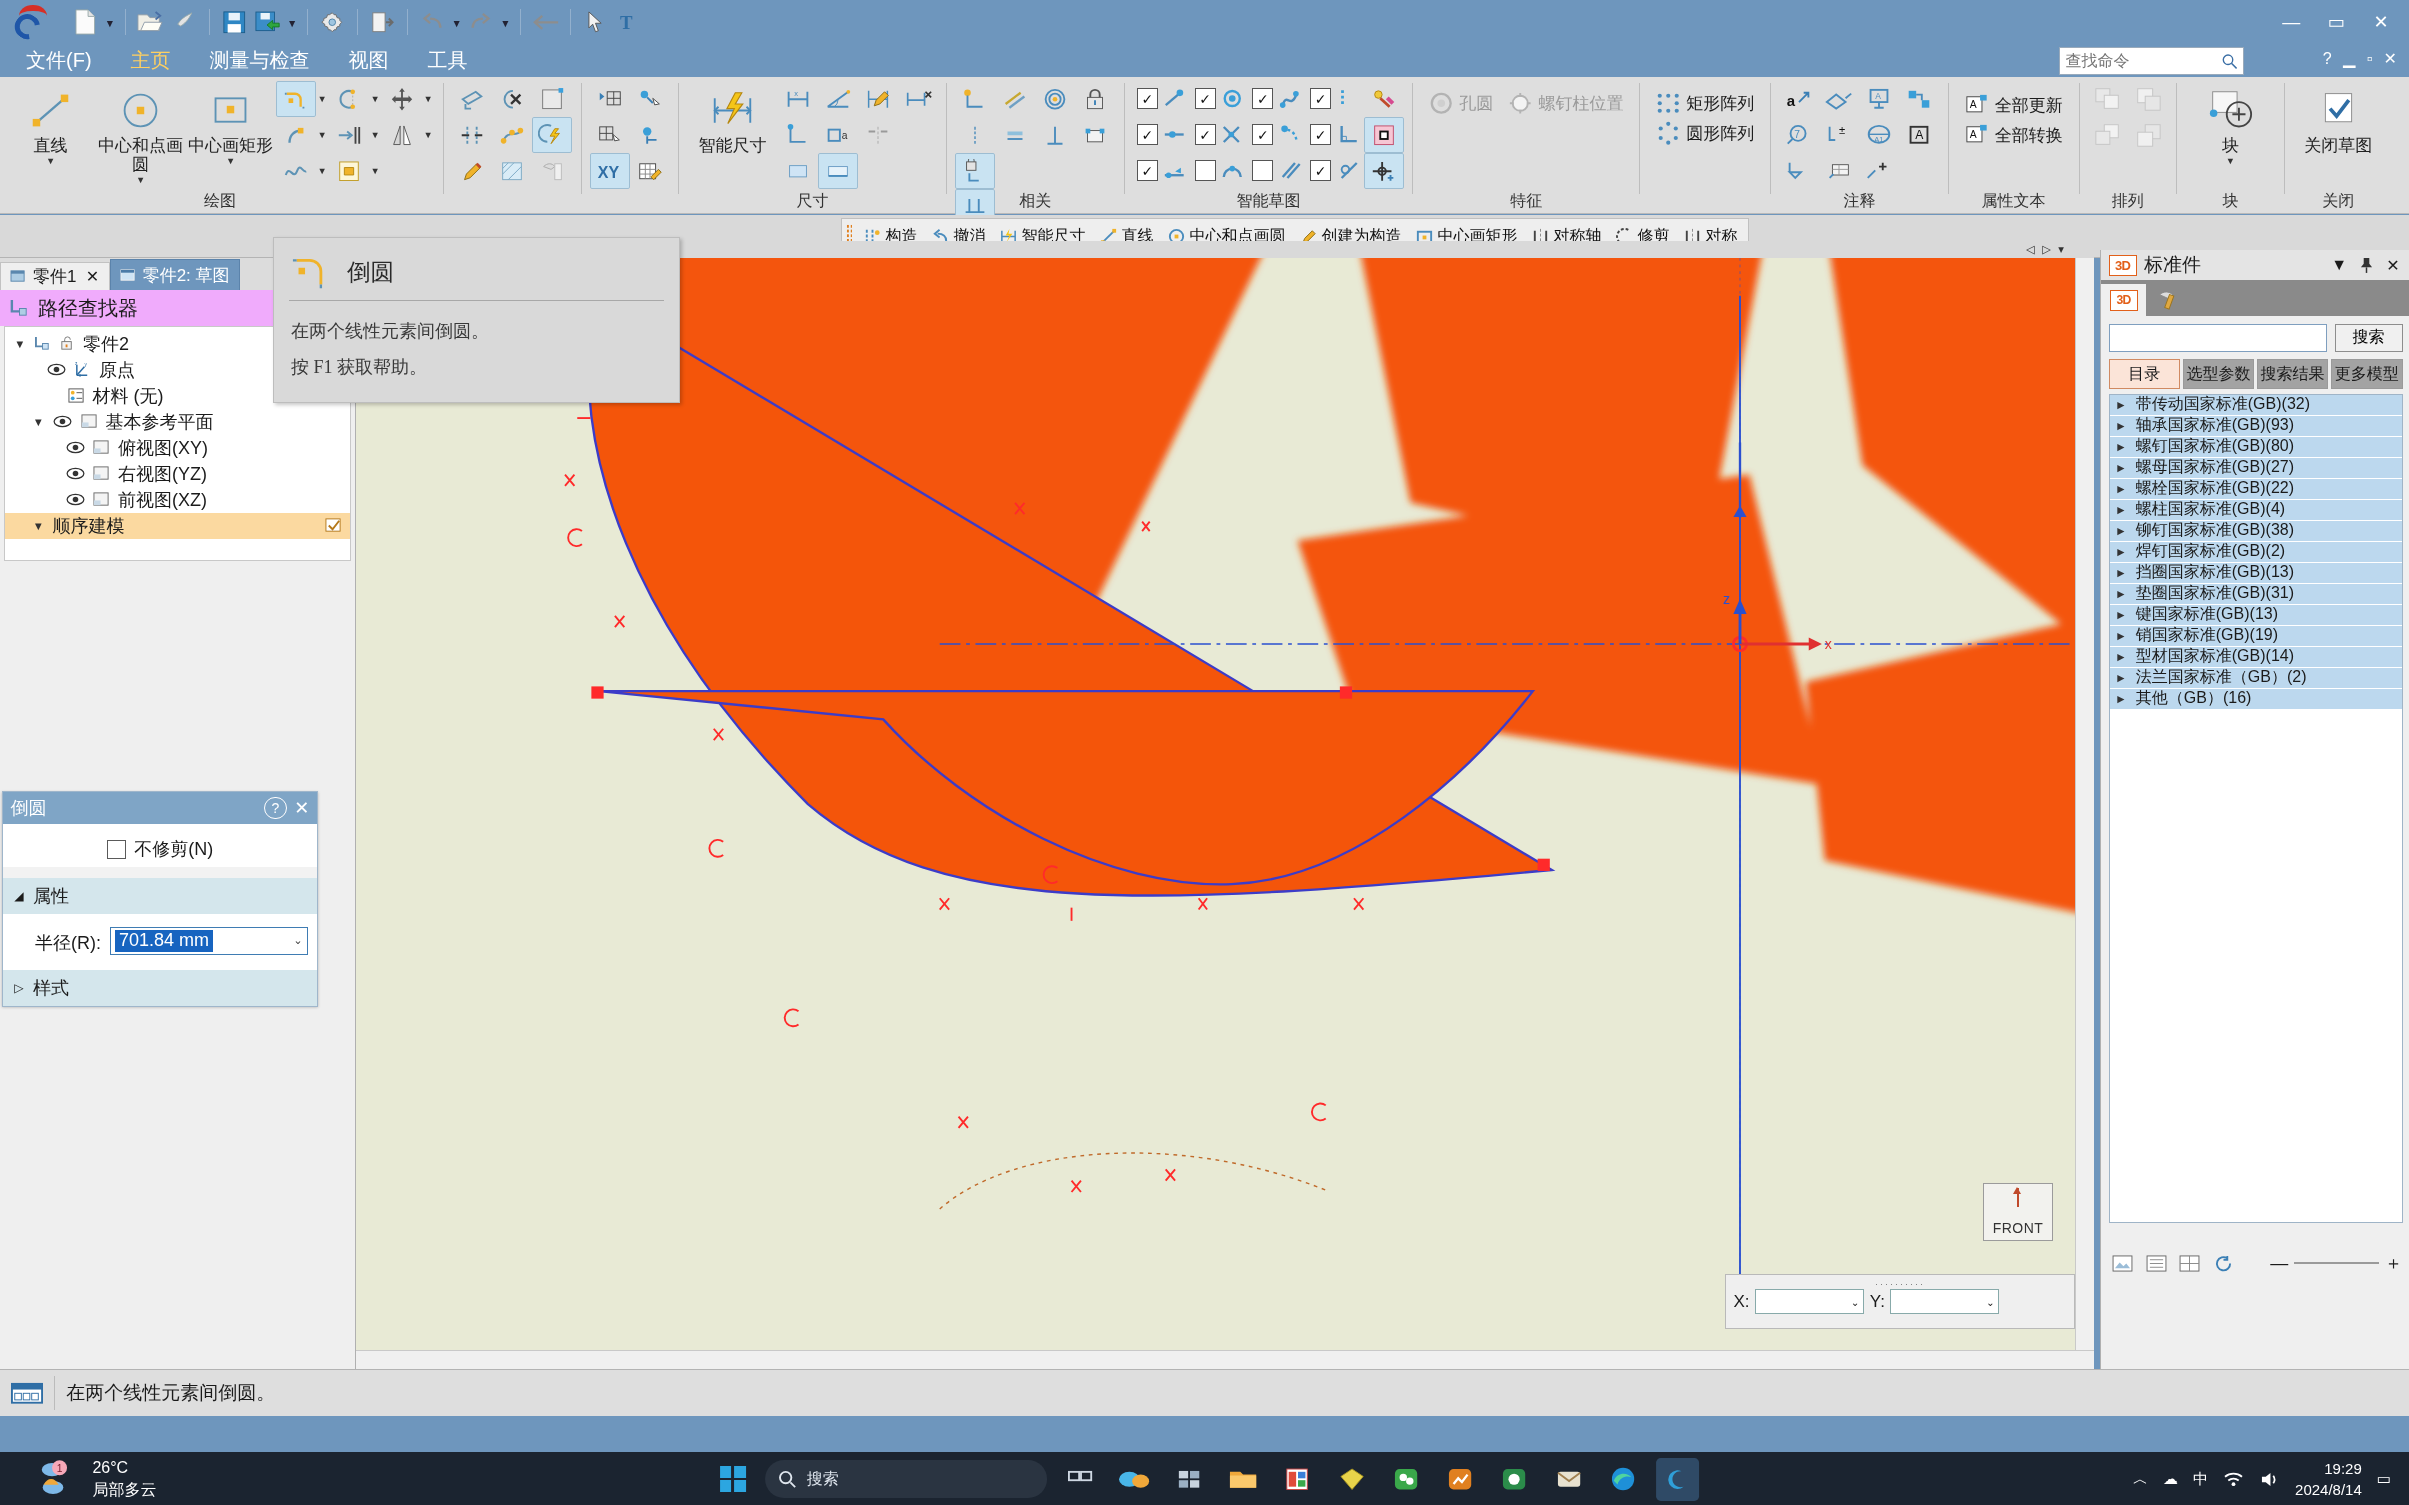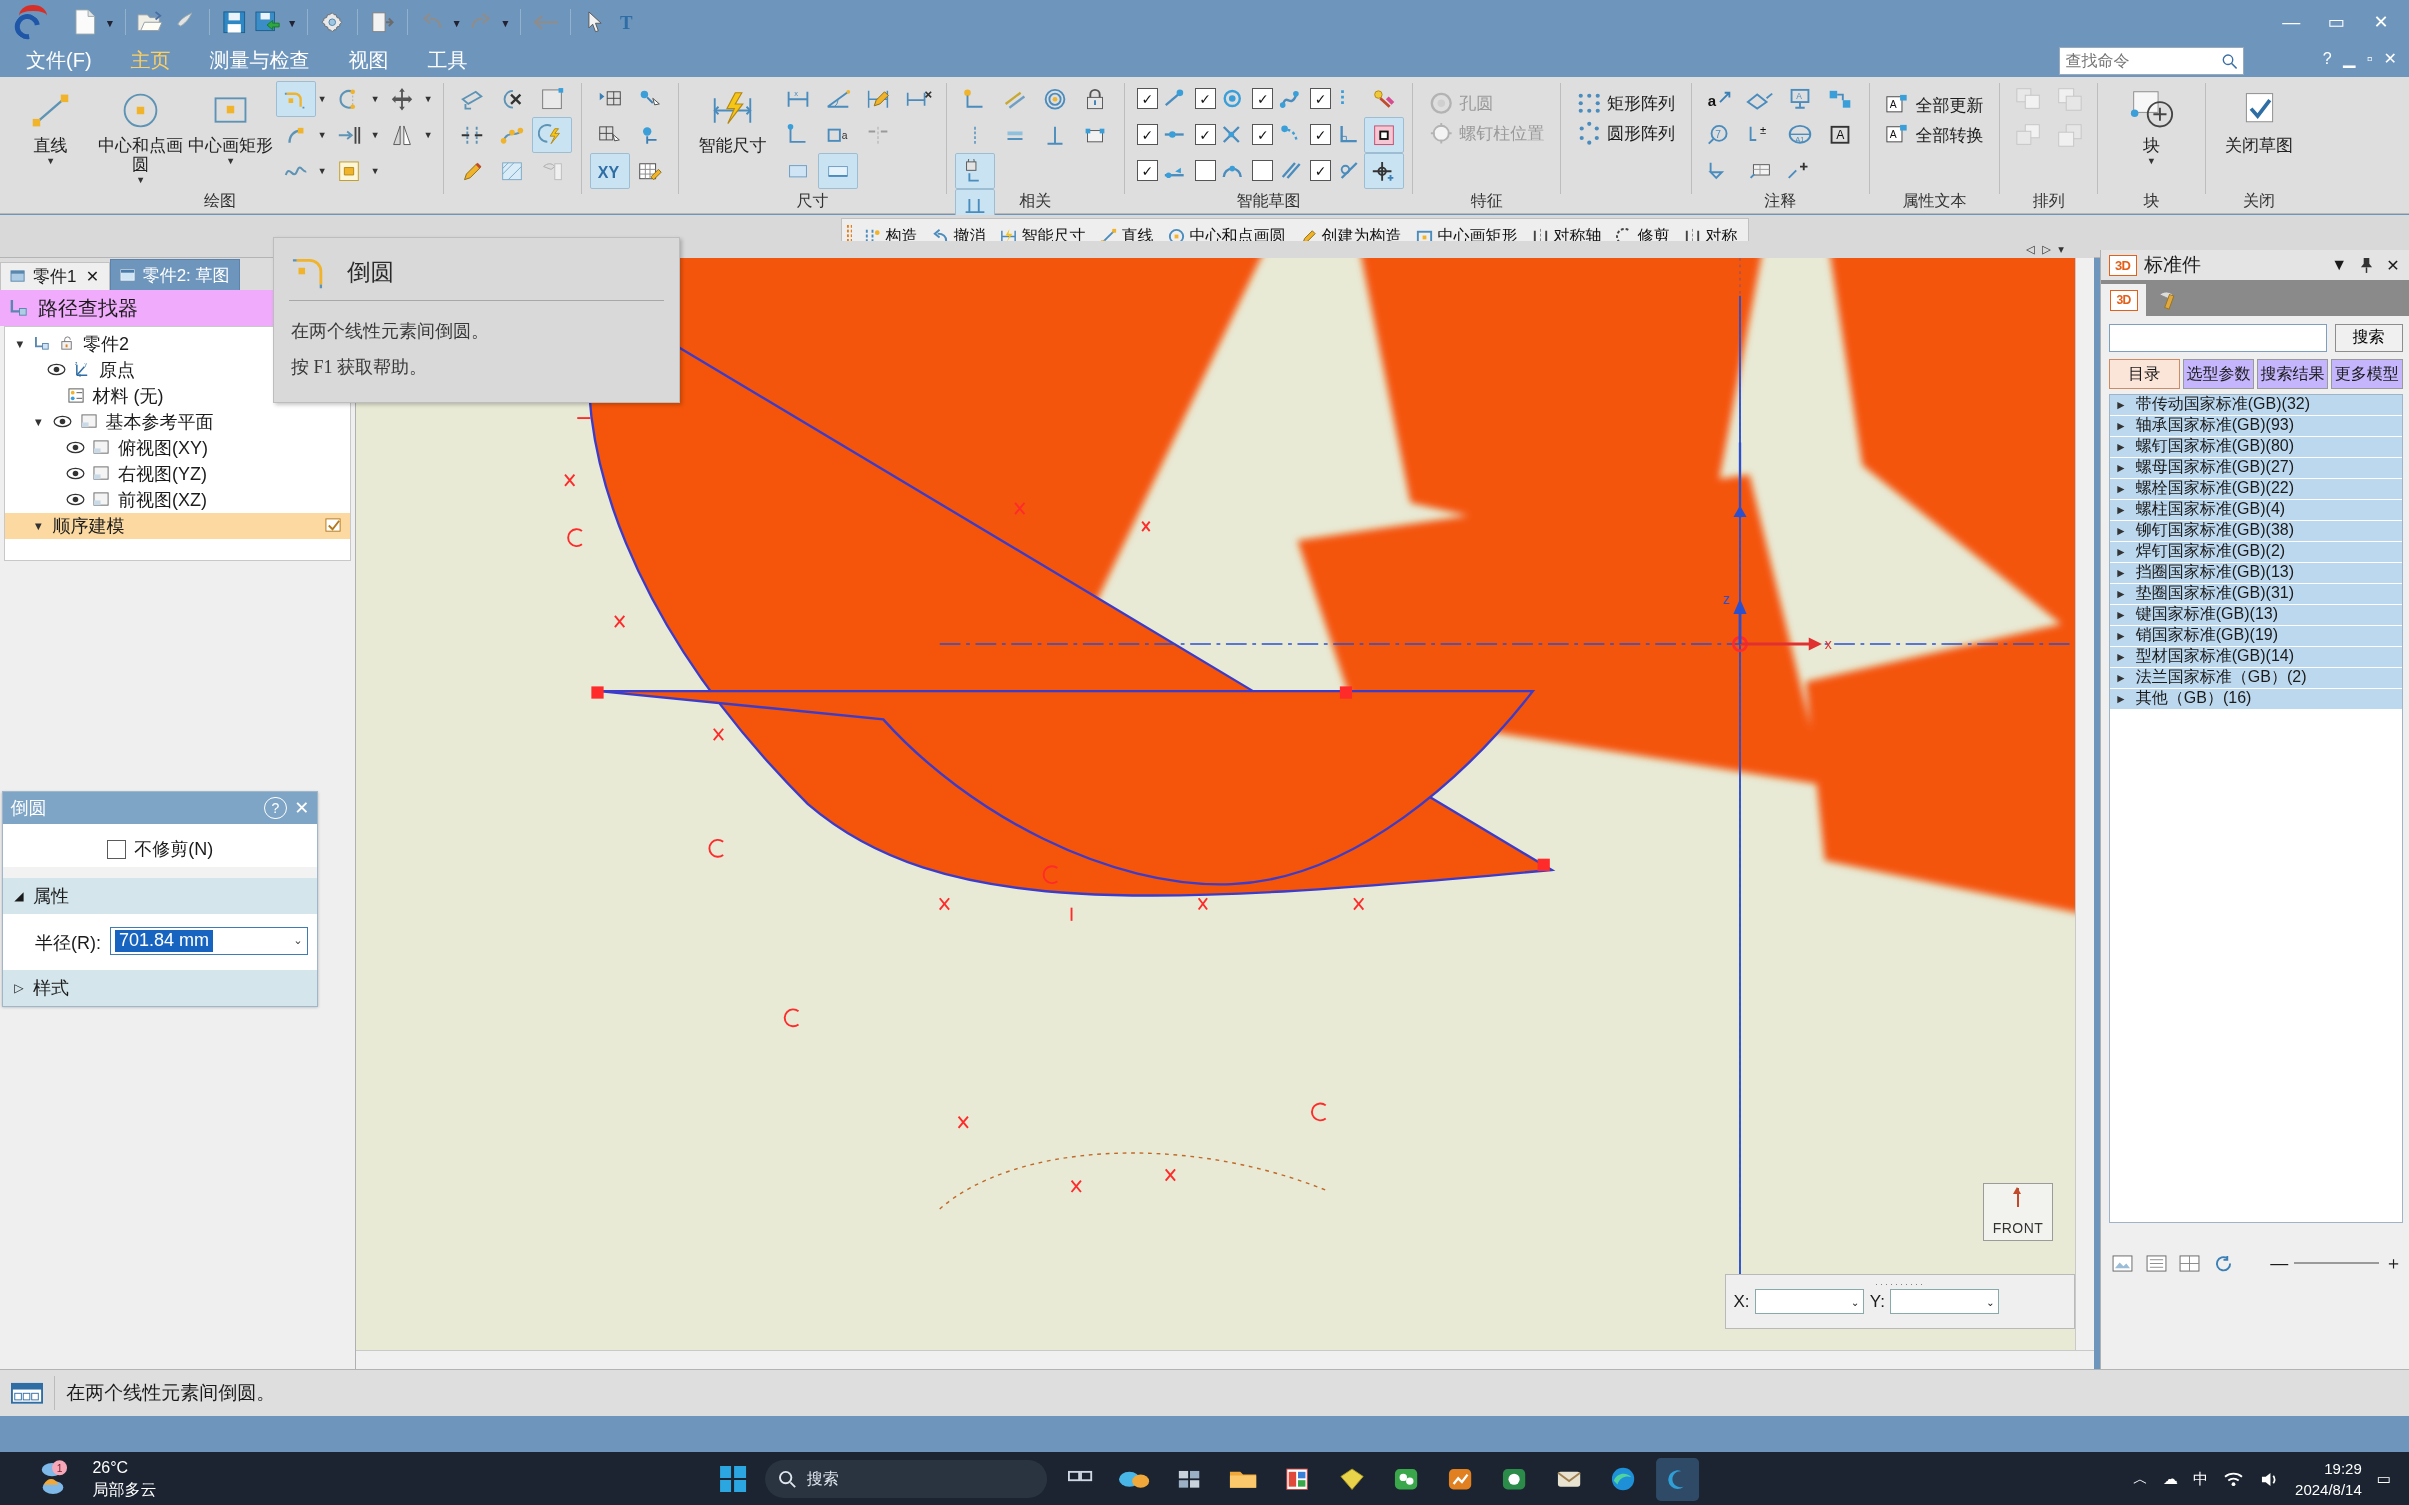--- a/index.html
+++ b/index.html
@@ -117,21 +117,21 @@
   .rp-title .sp{flex:1;}
   .rp-ic{font-size:16px;padding:0 2.8px;}
   .rp-tabs{height:36px;background:#8a8a8a;display:flex;align-items:flex-end;}
   .rp-tab{width:45px;height:32px;display:flex;align-items:center;justify-content:center;background:#8a8a8a;}
   .rp-tab.active{background:#efefef;}
   .badge3d{width:28px;height:21px;background:#fff;border:1.9px solid #e2601a;color:#e2601a;font-size:13px;font-weight:bold;display:flex;align-items:center;justify-content:center;letter-spacing:-0.9px;}
   .rp-search{display:flex;gap:7.5px;padding:7.5px;}
   .rp-search input{flex:1;height:28px;border:0.9px solid #7f9fbf;font-size:16px;padding:0 4.7px;font-family:inherit;outline:0;}
   .rp-search button{width:68px;height:28px;background:#f0f0f0;border:0.9px solid #8d8d8d;font-size:16px;font-family:inherit;}
   .rp-btabs{display:flex;gap:2.8px;padding:0 7.5px 4.7px;}
-  .rp-btab{flex:1;height:30px;border:0.9px solid #9a9a9a;background:#c4b5fd;font-size:16px;display:flex;align-items:center;justify-content:center;}
+  .rp-btab{flex:1;height:30px;border:0.9px solid #9a9a9a;background:#a3a3a3;font-size:16px;display:flex;align-items:center;justify-content:center;}
   .rp-btab.active{background:#fbe4d8;border-color:#d08a62;}
   .cat-list{margin:0 7.5px;border:0.9px solid #9fb4c7;background:#fff;height:829px;overflow:hidden;}
   .cat{display:flex;align-items:center;gap:9.4px;height:21px;padding-left:5.6px;font-size:16px;background:#bcd8ee;border-bottom:0.9px solid #fff;}
   .cat .ar{font-size:9.4px;color:#333;width:11.3px;text-align:center;}
 
   
   .statusbar{position:absolute;left:0;top:1369px;width:2410px;height:47px;background:#dedede;border-top:0.9px solid #b3b3b3;display:flex;align-items:center;}
   .sb-icon{width:55px;height:34px;display:flex;align-items:center;justify-content:center;border-right:0.9px solid #bbb;}
   .sb-text{font-size:19px;padding-left:11.3px;}
   .blueband{position:absolute;left:0;top:1416px;width:2410px;height:36px;background:#6e96bd;}
@@ -781,21 +781,21 @@
                 <path d="M22 16v6M19 19h6" stroke="#3a7fb5" stroke-width="2"></path>
               </svg>
           </div>
         </div>
       </div>
       <div class="rg-label">智能草图</div>
     </div>
     <div class="rsep"></div>
 
     <div class="rgroup">
-      <div class="rg-body" style="flex-direction:column;padding-top:11.3px;">
+      <div class="rg-body" style="flex-direction:row;padding-top:11.3px;">
         <div class="lblbtn dis">
           <svg width="24.5" height="24.5" viewBox="0 0 26 26">
               <circle cx="13" cy="13" r="10" fill="none" stroke="#b3b3b3" stroke-width="2.5"></circle>
               <circle cx="13" cy="13" r="4" fill="#cfcfcf"></circle>
             </svg>
           <span>孔圆</span>
         </div>
         <div class="lblbtn dis">
           <svg width="24.5" height="24.5" viewBox="0 0 26 26">
               <circle cx="13" cy="13" r="8" fill="#f3f3f3" stroke="#b3b3b3" stroke-width="2"></circle>

